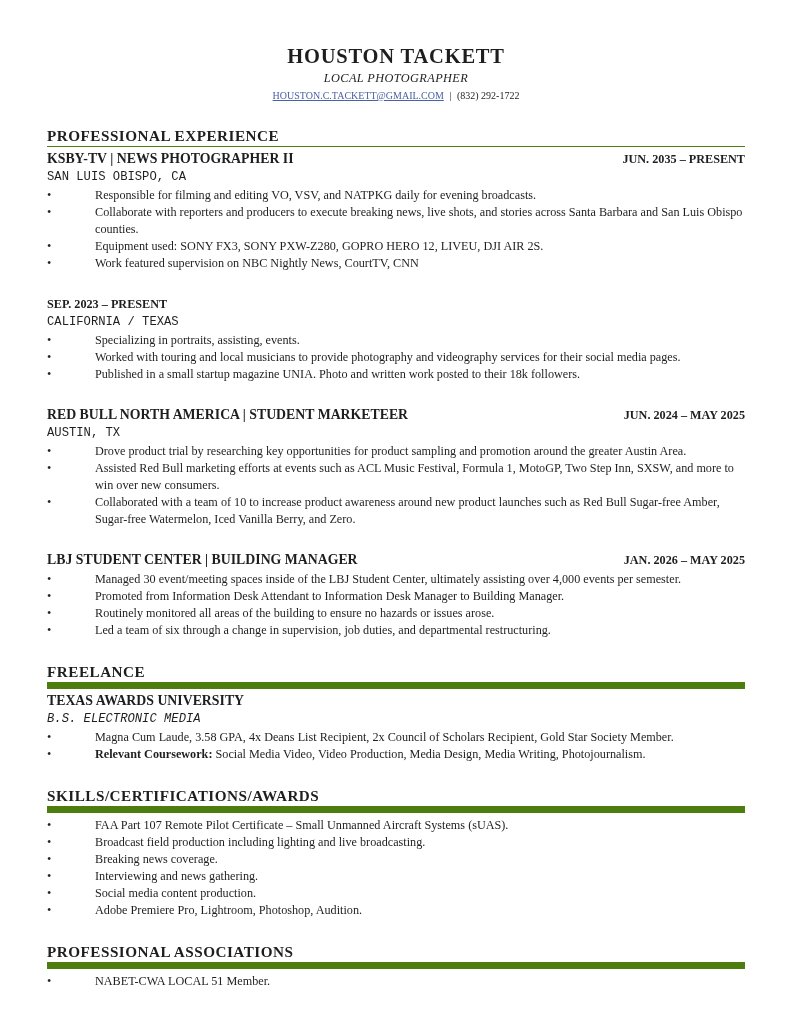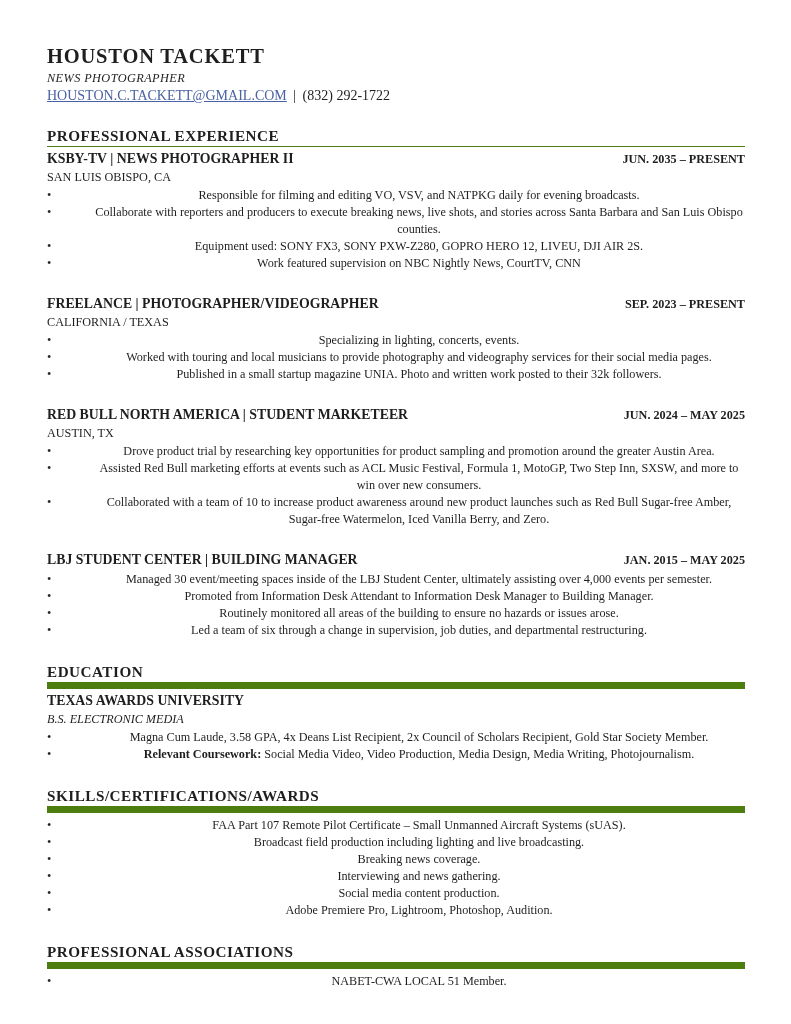--- a/index.html
+++ b/index.html
@@ -6,60 +6,60 @@
   * { box-sizing:border-box; }
   html,body { margin:0; padding:0; }
   body {
     width:791px; height:1024px; overflow:hidden;
     background:#ffffff; color:var(--text);
     font-family:"Liberation Serif", serif;
   }
   .page { padding:44px 46px 0 47px; }
 
   
-  .doc-header { }
+  .doc-header { text-align:center; }
   .person-name { margin:0; font-size:20.5px; font-weight:bold; letter-spacing:0.8px; line-height:24px; }
   .person-title { font-size:12.3px; font-style:italic; letter-spacing:0.4px; margin-top:3px; line-height:15px; }
-  .contact { font-size:14px; margin-top:2px; line-height:15px; }
+  .contact { font-size:10px; margin-top:2px; line-height:15px; }
   .email-link { color:var(--link); text-decoration:underline; cursor:pointer; }
   .contact .sep { margin:0 3px; }
 
   
   .section { margin-top:23px; }
   .section-heading {
     margin:0; font-size:15.2px; font-weight:bold; letter-spacing:0.5px;
     line-height:19px; padding-bottom:1px; border-bottom:7px solid #4d7c0f;
   }
   .section-heading.thin { border-bottom-width:1.5px; }
 
   
   .job { margin-top:3px; }
   .job + .job { margin-top:23px; }
   .job-head { display:flex; justify-content:space-between; align-items:baseline;gap:48px; }
   .job-title { font-size:13.8px; font-weight:bold; line-height:18px; }
   .job-dates { font-size:12.2px; font-weight:bold; white-space:nowrap; line-height:18px; }
-  .job-loc { font-size:12.2px; line-height:16px; margin-top:1px; }
+  .job-loc { font-size:12.2px; line-height:16px; margin-top:1px;font-family:Liberation Mono, monospace; }
   .job-loc.italic { font-style:italic; }
 
   
   .bullets { margin-top:2px; }
   .section > .bullets { margin-top:4px; }
   .bullet { display:flex; font-size:12.2px; line-height:17px; }
   .bullet .dot { flex:0 0 48px; width:48px; }
-  .bullet .txt { flex:1; padding-right:2px;text-align:center; }
+  .bullet .txt { flex:1; padding-right:2px; }
   .b { font-weight:bold; }
 </style>
 </head>
 <body>
 
 <div class="page">
 
   <header class="doc-header">
     <h1 class="person-name">HOUSTON TACKETT</h1>
-    <div class="person-title">NEWS PHOTOGRAPHER</div>
+    <div class="person-title">LOCAL PHOTOGRAPHER</div>
     <div class="contact">
       <a class="email-link">HOUSTON.C.TACKETT@GMAIL.COM</a>
       <span class="sep">|</span>
       <span>(832) 292-1722</span>
     </div>
   </header>
 
   <section class="section">
     <h2 class="section-heading thin">PROFESSIONAL EXPERIENCE</h2>
 
@@ -84,36 +84,35 @@
           </div>
         <div class="bullet">
             <span class="dot">•</span>
             <span class="txt">Work featured supervision on NBC Nightly News, CourtTV, CNN</span>
           </div>
       </div>
     </div>
 
     <div class="job">
       <div class="job-head">
-        <span class="job-title">FREELANCE | PHOTOGRAPHER/VIDEOGRAPHER</span>
         <span class="job-dates">SEP. 2023 – PRESENT</span>
       </div>
       <div class="job-loc">CALIFORNIA / TEXAS</div>
       <div class="bullets">
         <div class="bullet">
             <span class="dot">•</span>
-            <span class="txt">Specializing in lighting, concerts, events.</span>
+            <span class="txt">Specializing in portraits, assisting, events.</span>
           </div>
         <div class="bullet">
             <span class="dot">•</span>
             <span class="txt">Worked with touring and local musicians to provide photography and videography services for their social media pages.</span>
           </div>
         <div class="bullet">
             <span class="dot">•</span>
-            <span class="txt">Published in a small startup magazine UNIA. Photo and written work posted to their 32k followers.</span>
+            <span class="txt">Published in a small startup magazine UNIA. Photo and written work posted to their 18k followers.</span>
           </div>
       </div>
     </div>
 
     <div class="job">
       <div class="job-head">
         <span class="job-title">RED BULL NORTH AMERICA | STUDENT MARKETEER</span>
         <span class="job-dates">JUN. 2024 – MAY 2025</span>
       </div>
       <div class="job-loc">AUSTIN, TX</div>
@@ -129,21 +128,21 @@
         <div class="bullet">
             <span class="dot">•</span>
             <span class="txt">Collaborated with a team of 10 to increase product awareness around new product launches such as Red Bull Sugar-free Amber, Sugar-free Watermelon, Iced Vanilla Berry, and Zero.</span>
           </div>
       </div>
     </div>
 
     <div class="job">
       <div class="job-head">
         <span class="job-title">LBJ STUDENT CENTER | BUILDING MANAGER</span>
-        <span class="job-dates">JAN. 2015 – MAY 2025</span>
+        <span class="job-dates">JAN. 2026 – MAY 2025</span>
       </div>
       <div class="bullets">
         <div class="bullet">
             <span class="dot">•</span>
             <span class="txt">Managed 30 event/meeting spaces inside of the LBJ Student Center, ultimately assisting over 4,000 events per semester.</span>
           </div>
         <div class="bullet">
             <span class="dot">•</span>
             <span class="txt">Promoted from Information Desk Attendant to Information Desk Manager to Building Manager.</span>
           </div>
@@ -153,21 +152,21 @@
           </div>
         <div class="bullet">
             <span class="dot">•</span>
             <span class="txt">Led a team of six through a change in supervision, job duties, and departmental restructuring.</span>
           </div>
       </div>
     </div>
   </section>
 
   <section class="section">
-    <h2 class="section-heading">EDUCATION</h2>
+    <h2 class="section-heading">FREELANCE</h2>
     <div class="job">
       <div class="job-head">
         <span class="job-title">TEXAS AWARDS UNIVERSITY</span>
       </div>
       <div class="job-loc italic">B.S. ELECTRONIC MEDIA</div>
       <div class="bullets">
         <div class="bullet">
             <span class="dot">•</span>
             <span class="txt">Magna Cum Laude, 3.58 GPA, 4x Deans List Recipient, 2x Council of Scholars Recipient, Gold Star Society Member.</span>
           </div>

